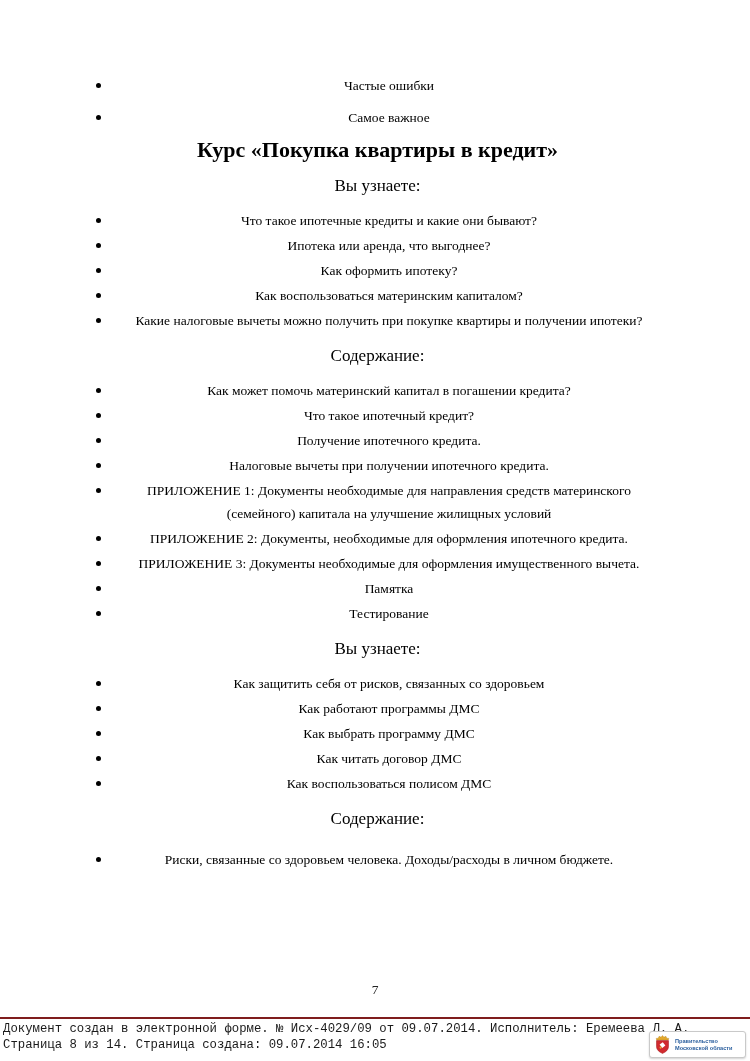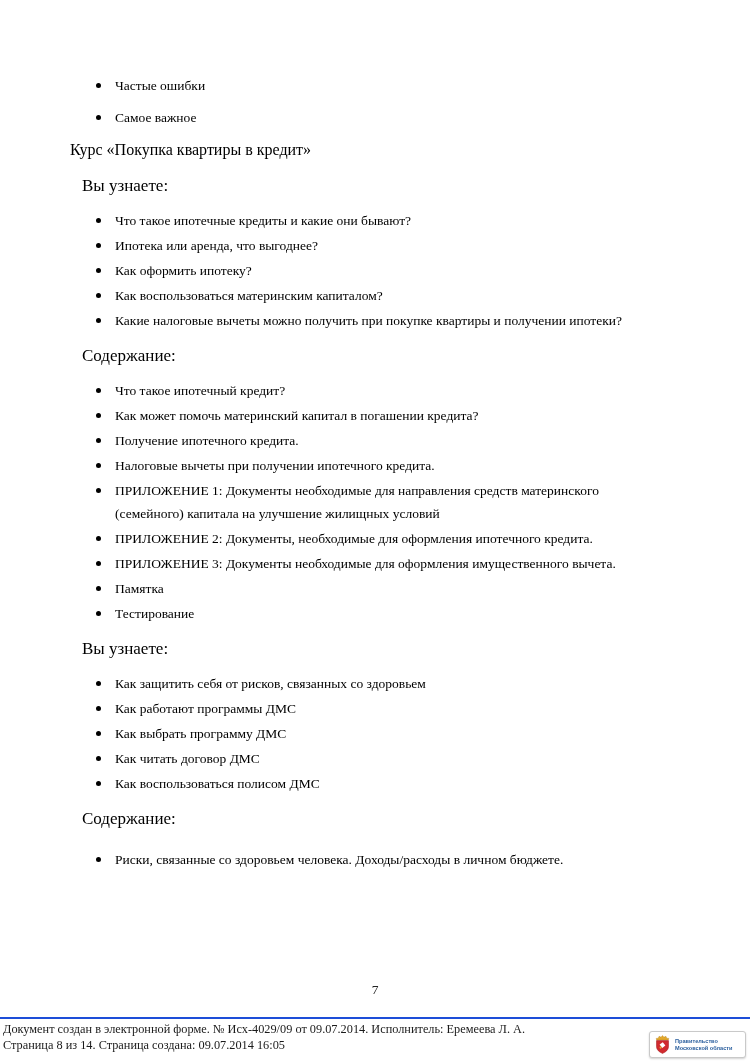--- a/index.html
+++ b/index.html
@@ -10,20 +10,21 @@
     background: #ffffff;
     overflow: hidden;
     font-family: "Liberation Serif", serif;
     color: #000;
   }
   .content {
     position: absolute;
     top: 0;
     left: 70px;
     width: 615px;
+    text-align: center;
   }
   ul { list-style: none; margin: 0; padding: 0; }
   .list li {
     position: relative;
     padding-left: 45px;
     max-width: 548px;
     font-size: 13.5px;
     line-height: 23px;
     margin-bottom: 2px;
   }
@@ -33,22 +34,22 @@
     left: 26px;
     top: 9px;
     width: 5px;
     height: 5px;
     border-radius: 50%;
     background: #000;
   }
   .intro-list { margin-top: 74px; }
   .intro-list li { margin-bottom: 9px; }
   h1.course-title {
-    font-size: 16px;
-    font-weight: normal;
+    font-size: 22px;
+    font-weight: bold;
     line-height: 24px;
     margin: 0;
   }
   .h1-first { margin-top: 74px; }
   .h1-second { margin-top: 37px; }
   p.section-label {
     font-size: 17px;
     line-height: 23px;
     margin: 12px;
   }
@@ -67,23 +68,23 @@
     right: 0;
     text-align: center;
     font-size: 13.5px;
     color: #222;
   }
   .footer {
     position: absolute;
     top: 1017px;
     left: 0;
     right: 0;
-    border-top: 2px solid #1d4ed8;
+    border-top: 2px solid #7f1d1d;
     padding: 3px 0 0 3px;
-    font-family: Liberation Serif, serif;
+    font-family: Liberation Mono, monospace;
     font-size: 12.3px;
     line-height: 15.5px;
     color: #1a1a1a;
   }
   .gov-logo {
     position: absolute;
     top: 1031px;
     right: 4px;
     width: 97px;
     height: 27px;
@@ -123,22 +124,22 @@
     <ul class="list list-learn1">
       <li>Что такое ипотечные кредиты и какие они бывают?</li>
       <li>Ипотека или аренда, что выгоднее?</li>
       <li>Как оформить ипотеку?</li>
       <li>Как воспользоваться материнским капиталом?</li>
       <li>Какие налоговые вычеты можно получить при покупке квартиры и получении ипотеки?</li>
     </ul>
 
     <p class="section-label label-cont1">Содержание:</p>
     <ul class="list list-cont1">
+      <li>Как может помочь материнский капитал в погашении кредита?</li>
       <li>Что такое ипотечный кредит?</li>
-      <li>Как может помочь материнский капитал в погашении кредита?</li>
       <li>Получение ипотечного кредита.</li>
       <li>Налоговые вычеты при получении ипотечного кредита.</li>
       <li>ПРИЛОЖЕНИЕ 1: Документы необходимые для направления средств материнского (семейного) капитала на улучшение жилищных условий</li>
       <li>ПРИЛОЖЕНИЕ 2: Документы, необходимые для оформления ипотечного кредита.</li>
       <li>ПРИЛОЖЕНИЕ 3: Документы необходимые для оформления имущественного вычета.</li>
       <li>Памятка</li>
       <li>Тестирование</li>
     </ul>
 
 

